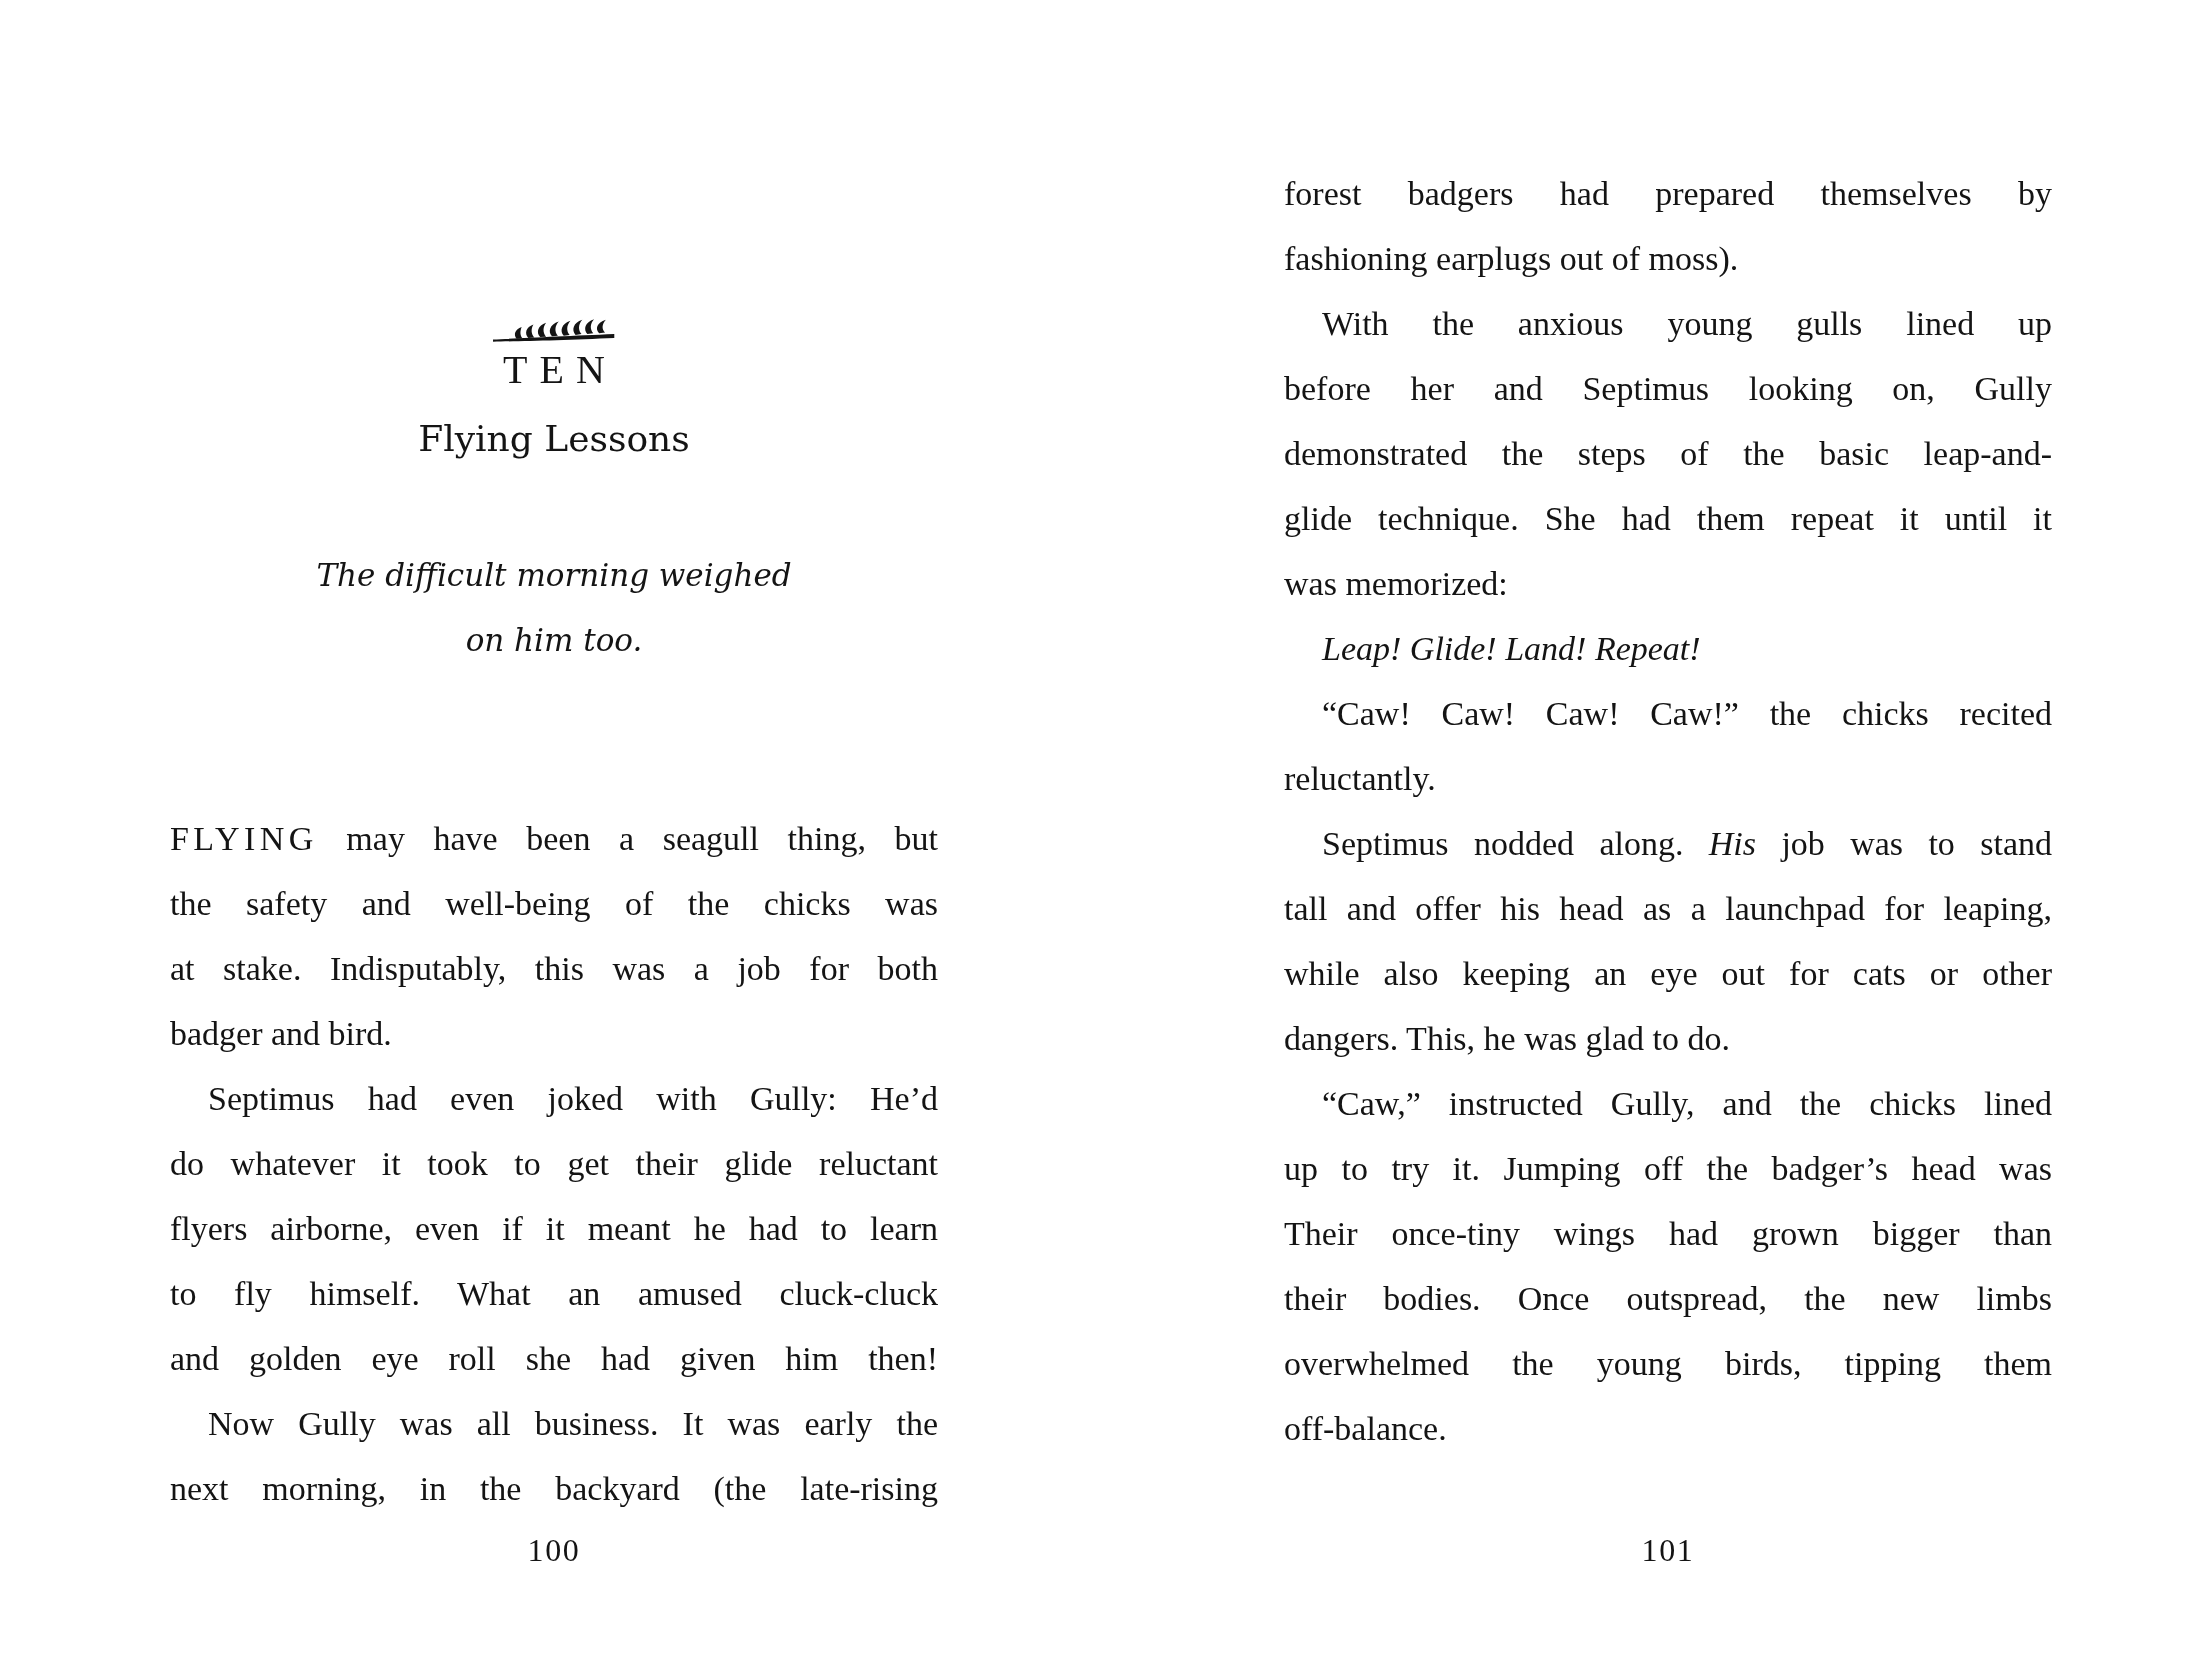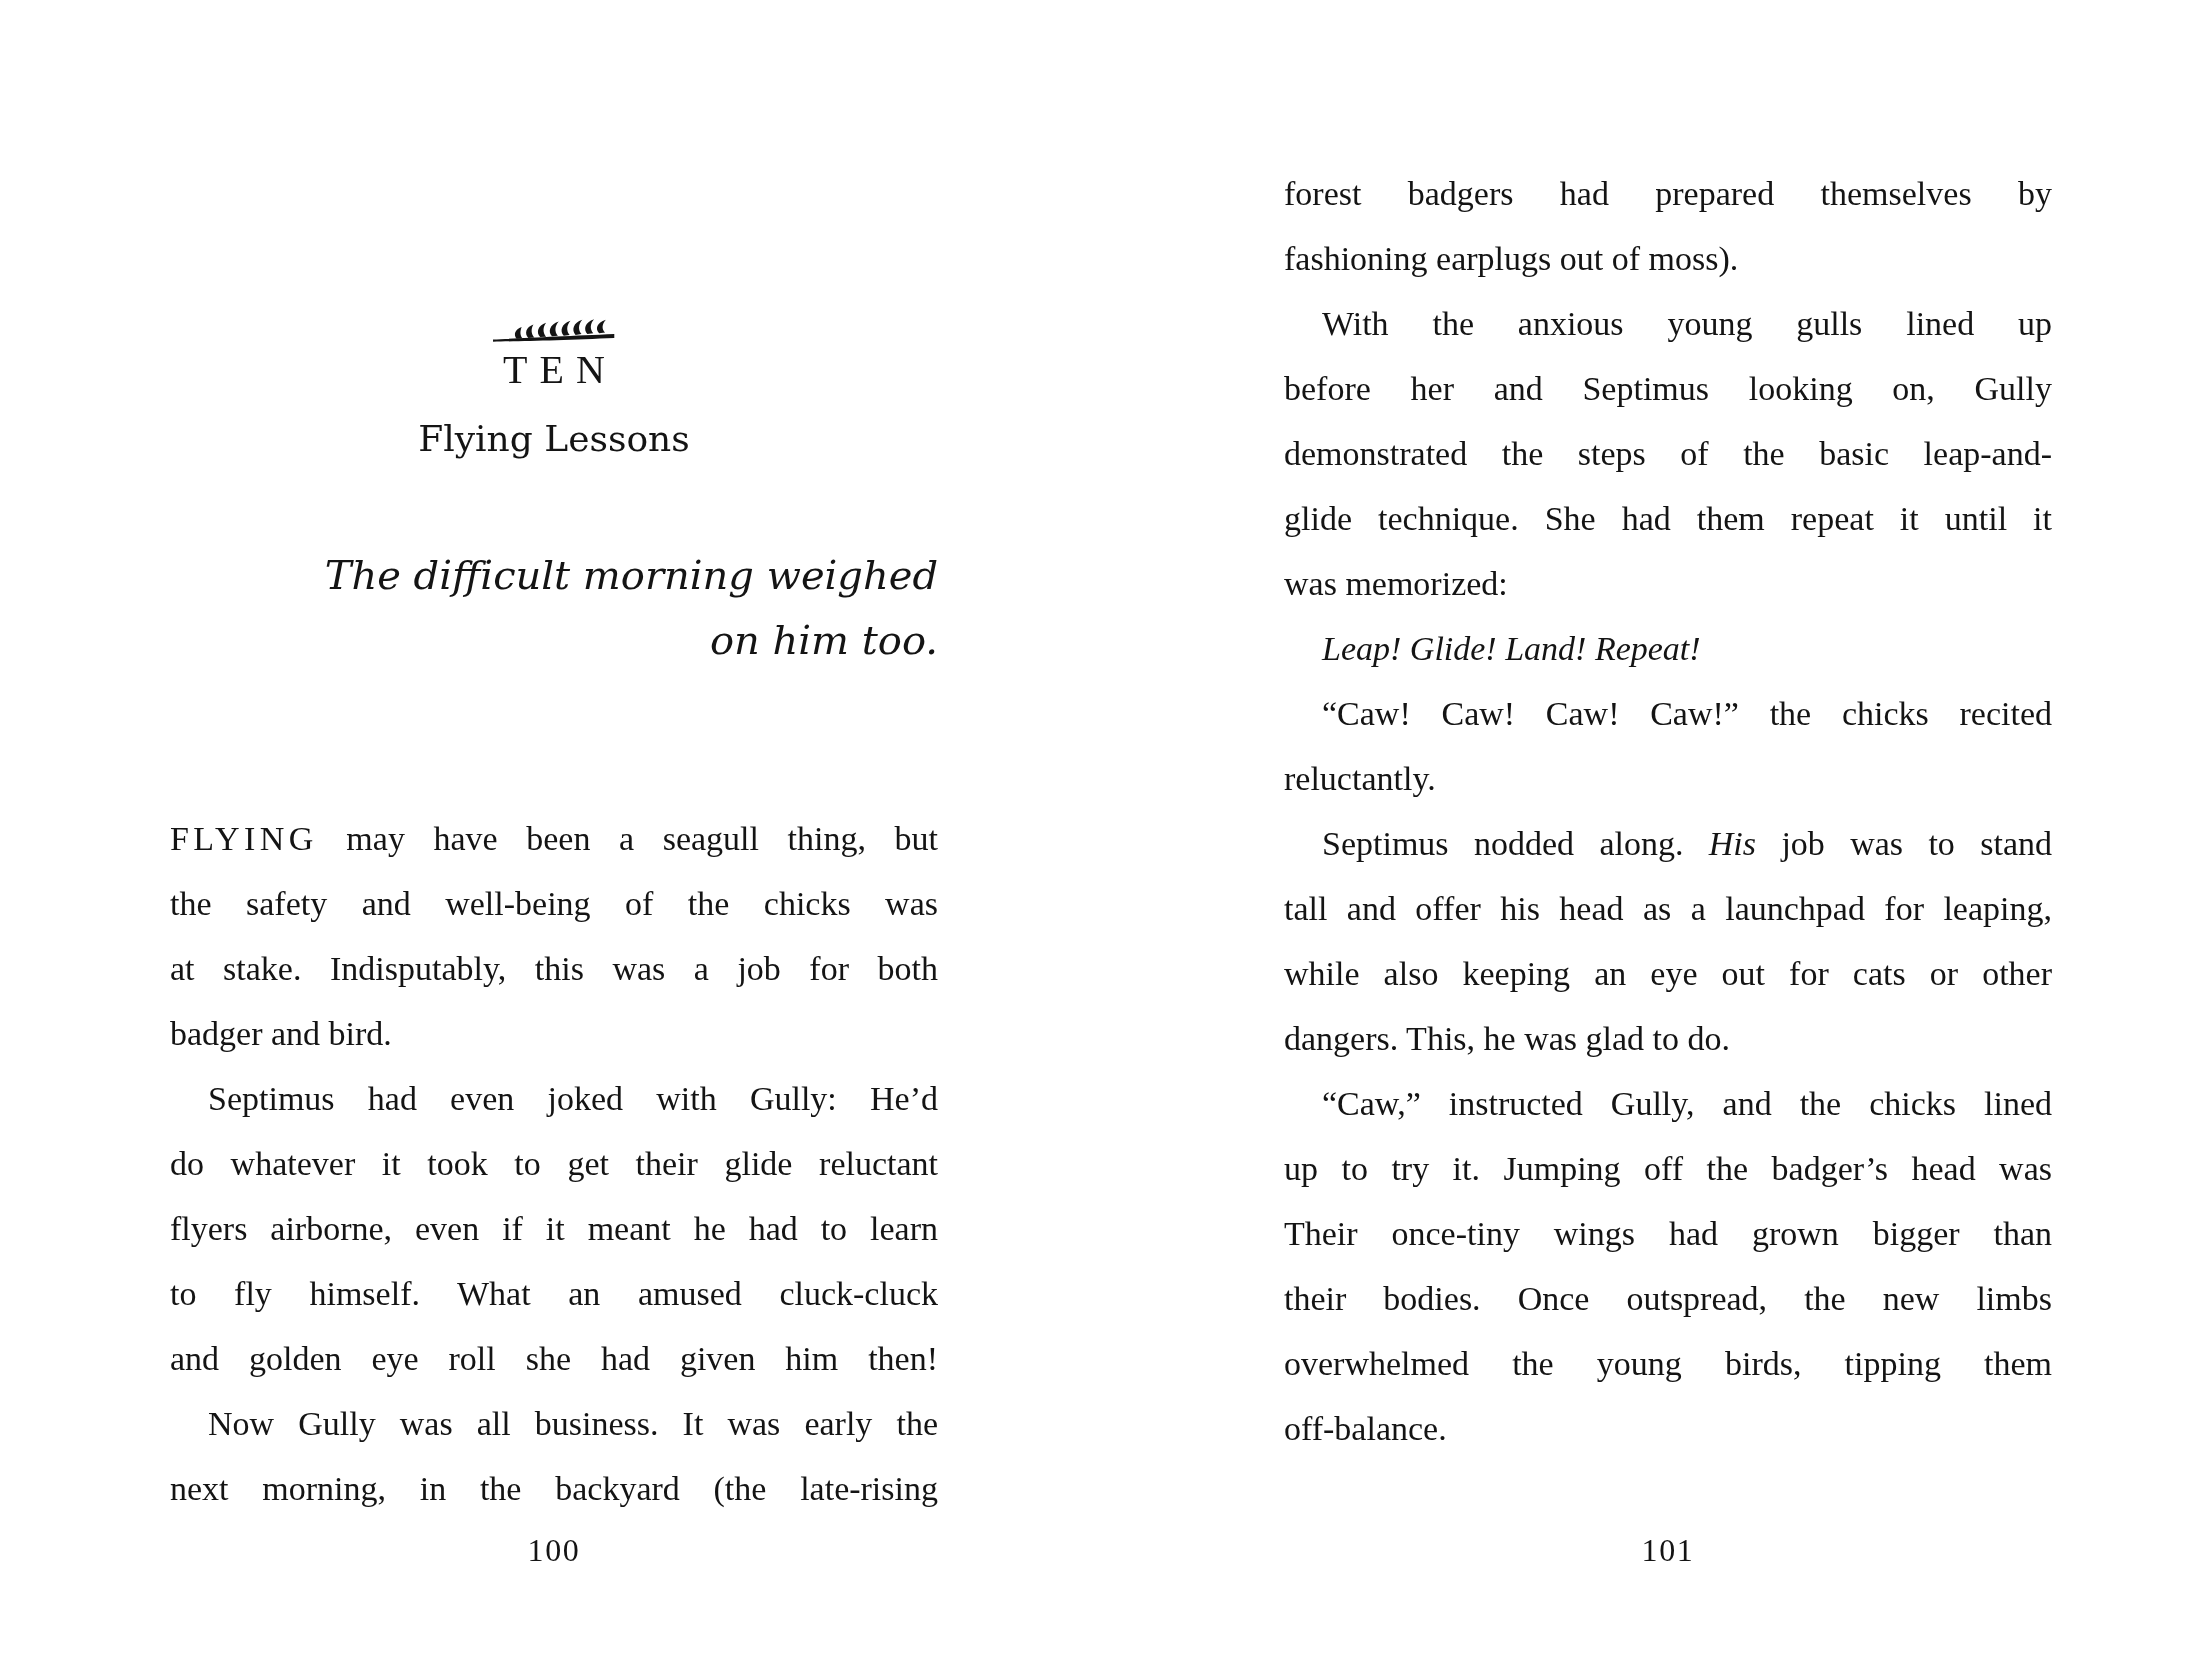--- a/index.html
+++ b/index.html
@@ -11,22 +11,22 @@
 
   .ornament{position:absolute;top:316px;left:0;width:100%;text-align:center;}
   .ornament svg{display:inline-block;}
 
   .chapter-number{position:absolute;top:346px;left:0;width:100%;text-align:center;
                   font-size:40px;letter-spacing:0.30em;padding-left:0.30em;box-sizing:border-box;}
 
   .chapter-title{position:absolute;top:417px;left:0;width:100%;margin:0;text-align:center;
                  font-family:"DejaVu Serif", serif;font-weight:normal;font-size:36px;line-height:1.2;}
 
-  .epigraph{position:absolute;top:543px;left:0;width:100%;text-align:right;
-            font-family:"DejaVu Serif", serif;font-style:italic;font-size:40px;line-height:65px;}
+  .epigraph{position:absolute;top:543px;left:0;width:100%;text-align:center;
+            font-family:"DejaVu Serif", serif;font-style:italic;font-size:31px;line-height:65px;}
 
   .body{position:absolute;left:0;width:768px;font-size:34px;}
   .page.left  .body{top:806px;}
   .page.right .body{top:161px;}
 
   .line{height:65px;line-height:65px;text-align:left;white-space:nowrap;}
   .line.j{text-align:justify;text-align-last:justify;white-space:normal;}
   .line.ind{text-indent:38px;}
   .it{font-style:italic;}
   .lead{letter-spacing:0.13em;}

